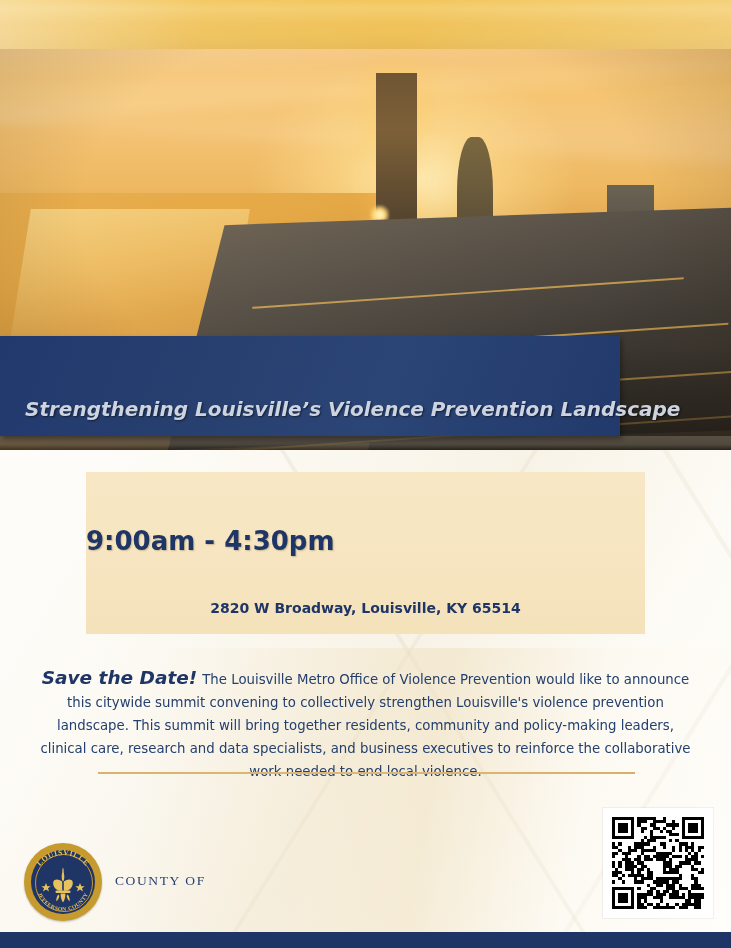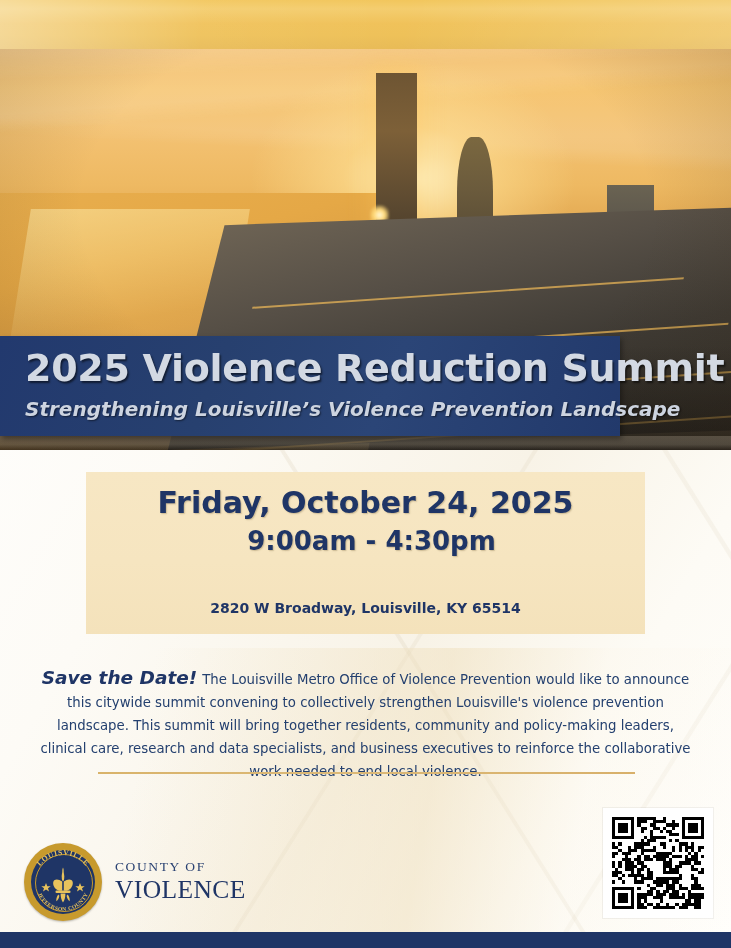--- a/index.html
+++ b/index.html
@@ -174,21 +174,21 @@
     position:absolute;left:86px;top:472px;width:559px;height:162px;
     background:linear-gradient(180deg,#f7e7c4 0%,#f6e5c0 55%,#f4e2bb 100%);
     z-index:3;
   }
   .date-line1{
     position:absolute;left:0;right:0;top:13px;text-align:center;
     font-family:"DejaVu Sans", sans-serif;font-weight:bold;font-size:30px;
     color:#1f3566;text-shadow:1px 1px 1.4px rgba(120,100,60,.35);
   }
   .date-line2{
-    position:absolute;left:12px;right:0;top:54px;text-align:center;
+    position:absolute;left:0;right:0;top:54px;text-align:left;
     font-family:"DejaVu Sans", sans-serif;font-weight:bold;font-size:26px;
     color:#1f3566;text-shadow:1px 1px 1.4px rgba(120,100,60,.35);
   }
   .venue{
     position:absolute;left:0;right:0;top:99px;text-align:center;
     font-family:"DejaVu Sans", sans-serif;font-weight:bold;font-size:19px;
     color:#1f3566;text-shadow:.8px .8px 1.2px rgba(120,100,60,.3);
   }
   .address{
     position:absolute;left:0;right:0;top:128px;text-align:center;
@@ -315,26 +315,24 @@
     <div class="road-lane"></div>
     <div class="road-lane l2"></div>
     <div class="road-lane l3"></div>
     <div class="road-lane l4"></div>
     <div class="dark-bottom"></div>
     <div class="photo-vignette"></div>
   </div>
   <div class="banner-bottom-fade"></div>
 
   <div class="title-banner">
-    <div class="title-main">2025 Violence Reduction Summit</div>
     <div class="title-sub">Strengthening Louisville’s Violence Prevention Landscape</div>
   </div>
 
   <div class="date-box">
-    <div class="date-line1">Friday, October 24, 2025</div>
     <div class="date-line2">9:00am - 4:30pm</div>
     <div class="address">2820 W Broadway, Louisville, KY 65514</div>
   </div>
 
   <div class="body-copy">
     <span class="save-date">Save the Date!</span><span>The Louisville Metro Office of Violence Prevention would like to announce this citywide summit convening to collectively strengthen Louisville's violence prevention landscape. This summit will bring together residents, community and policy-making leaders, clinical care, research and data specialists, and business executives to reinforce the collaborative work needed to end local violence.</span>
   </div>
 
   <div class="rule"></div>
 
@@ -374,21 +372,20 @@
           <path d="M39.8,38.6 C42.8,36.4 45.7,35.6 47.7,37.3 C49.7,39 48.9,43.3 46.4,45.8 C44.7,47.5 42.1,48.2 39.8,47.6 Z"></path>
           <rect x="31.5" y="47.4" width="15" height="2.6" rx="1.1"></rect>
           <path d="M36.6,50.6 L41.4,50.6 C41.4,54 40.8,57 39,59.5 C37.2,57 36.6,54 36.6,50.6 Z"></path>
           <path d="M34.2,51.4 C32.6,53.6 32,56 32.4,58.2 C33.9,57.1 35,55.2 35.4,52.8 Z"></path>
           <path d="M43.8,51.4 C45.4,53.6 46,56 45.6,58.2 C44.1,57.1 43,55.2 42.6,52.8 Z"></path>
         </g>
       </svg>
     </div>
     <div class="wordmark">
       <div class="wm-office">COUNTY OF</div>
-      <div class="wm-violence">VIOLENCE</div>
     </div>
   </div>
 
   <div class="qr-box">
     <div class="qr-canvas" id="qr">
         <i></i>
         <i></i>
         <i></i>
         <i></i>
         <i></i>

